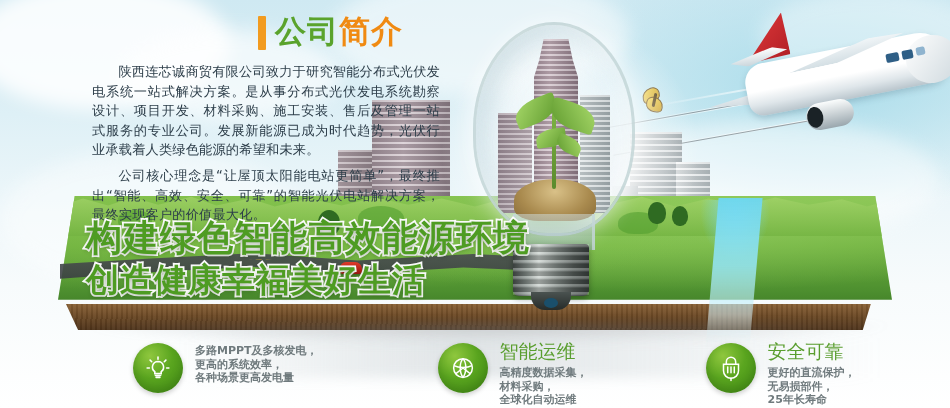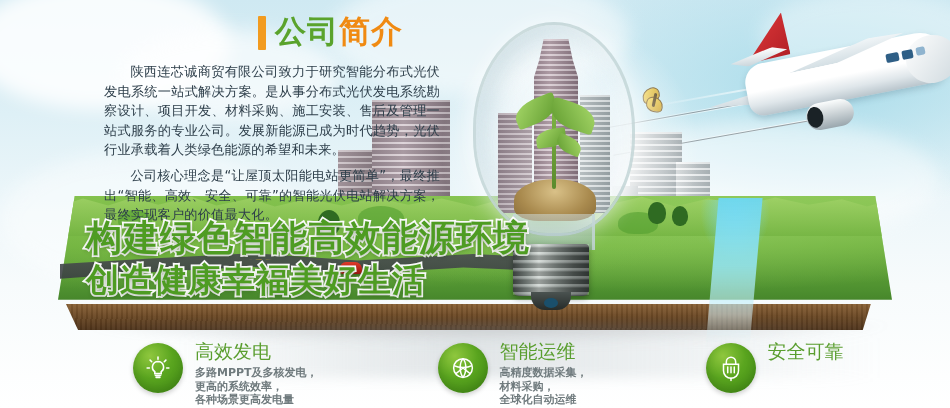--- a/index.html
+++ b/index.html
@@ -177,21 +177,21 @@
   .head-cn{font-size:31px;font-weight:bold;line-height:34px;letter-spacing:1px;
     font-family:"DejaVu Sans","Liberation Sans",sans-serif;}
   .head-cn .g{color:#5aa32c;}
   .head-cn .o{color:#f08a12;text-align:center;}
   .head-en{font-size:14px;color:#8cc06a;letter-spacing:2.4px;font-weight:bold;margin-top:-3px;
     font-family:"Liberation Sans",sans-serif;}
   
   .copy{position:absolute;left:88px;top:62px;width:352px;color:#2d3e4a;
     font-size:13.2px;line-height:19.6px;letter-spacing:.2px;
     font-family:"DejaVu Sans","Liberation Sans",sans-serif;text-align:justify;}
-  .copy p{margin:0 0 6px 16px;text-indent:2em;}
+  .copy p{margin:0 0 6px 4px;text-indent:2em;}
   
   .slogan{position:absolute;left:86px;width:560px;font-weight:bold;
     font-family:"DejaVu Sans","Liberation Sans",sans-serif;
     color:#4e9c22;letter-spacing:1px;
     -webkit-text-stroke:3.5px #ffffff;paint-order:stroke fill;
     text-shadow:0 2px 4px rgba(20,50,10,.35);}
   .slogan1{top:214px;font-size:36px;}
   .slogan2{top:258px;font-size:33px;}
   
   .features{position:absolute;left:0;top:340px;width:950px;height:68px;display:flex;}
@@ -319,21 +319,20 @@
 
     <div class="feat f1">
       <div class="f-ic">
         <svg width="30" height="30" viewBox="0 0 32 32" fill="none" stroke="#ffffff" stroke-width="1.7" stroke-linecap="round">
           <path d="M16 9a6 6 0 0 0-3.4 10.9V22h6.8v-2.1A6 6 0 0 0 16 9z"></path>
           <path d="M13.2 24h5.6M14 26h4"></path>
           <path d="M16 4.2v2.4M7.6 7.6l1.7 1.7M24.4 7.6l-1.7 1.7M4.4 16h2.4M25.2 16h2.4"></path>
         </svg>
       </div>
       <div class="f-tx">
-        <div class="f-ti">高效发电</div>
         <div class="f-ds">
           <div>多路MPPT及多核发电，</div>
           <div>更高的系统效率，</div>
           <div>各种场景更高发电量</div>
         </div>
       </div>
     </div>
 
     <div class="feat f2">
       <div class="f-ic">
@@ -358,17 +357,22 @@
       <div class="f-ic">
         <svg width="30" height="30" viewBox="0 0 32 32" fill="none" stroke="#ffffff" stroke-width="1.6" stroke-linecap="round">
           <path d="M8 12h16v7a8 8 0 0 1-16 0z"></path>
           <path d="M11 12V9.5a5 5 0 0 1 10 0V12"></path>
           <path d="M12.5 15v6M16 15v6M19.5 15v6"></path>
           <path d="M16 27v2.4"></path>
         </svg>
       </div>
       <div class="f-tx">
         <div class="f-ti">安全可靠</div>
+        <div class="f-ds">
+          <div>更好的直流保护，</div>
+          <div>无易损部件，</div>
+          <div>25年长寿命</div>
+        </div>
       </div>
     </div>
 
   </div>
 </div>
 
 </body></html>

